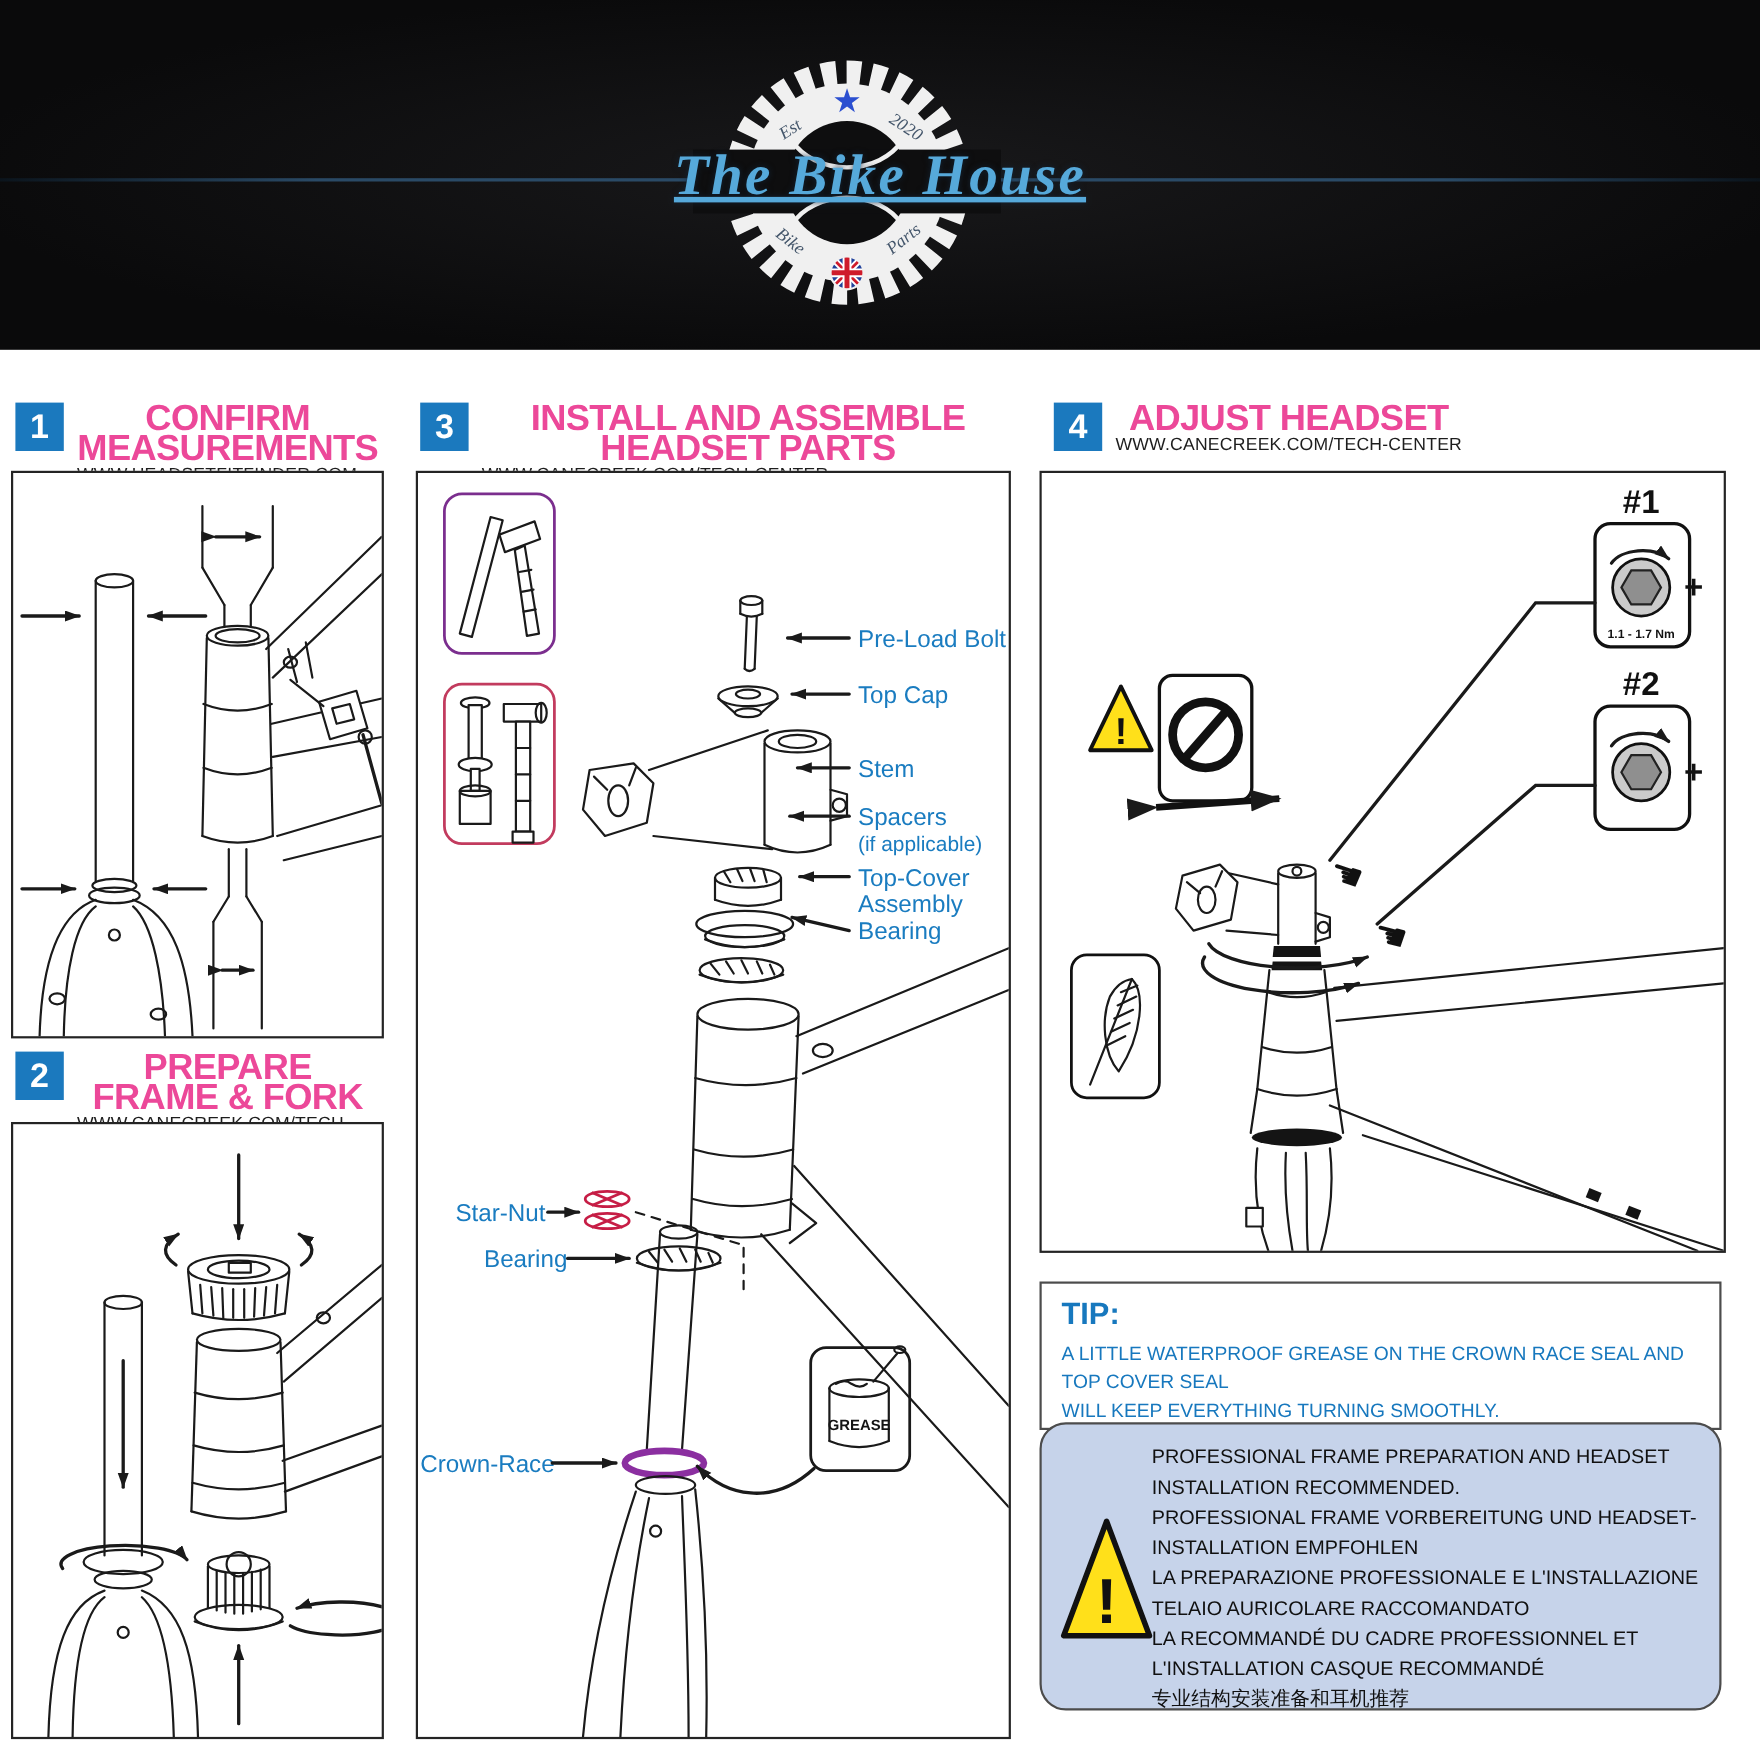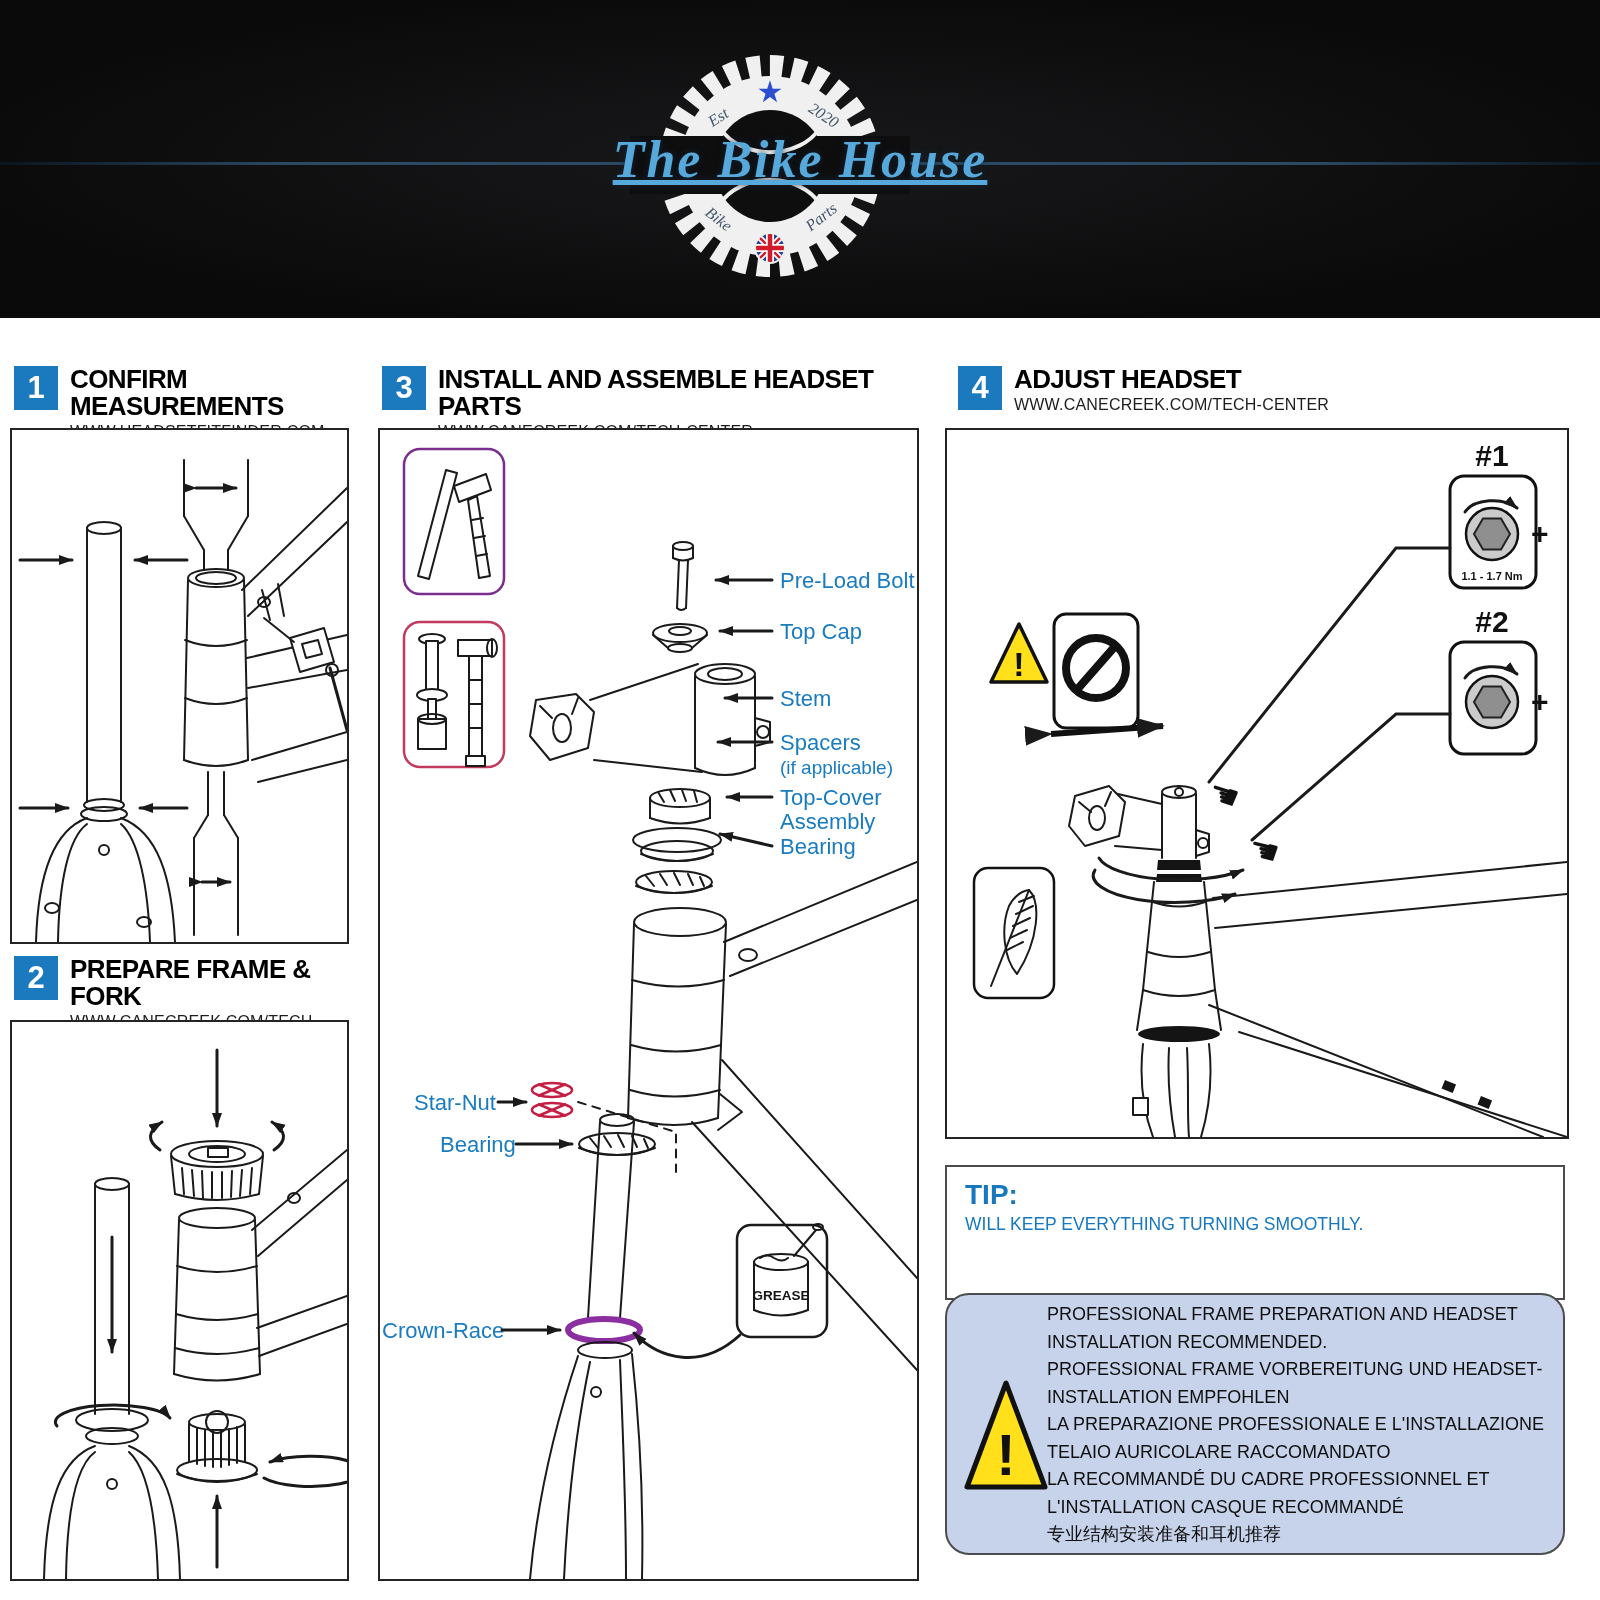--- a/index.html
+++ b/index.html
@@ -12,40 +12,40 @@
        background:linear-gradient(90deg,#0b141c,#2a4a66 18%,#2a4a66 82%,#0b141c);}
   #logo-svg{position:absolute;left:570px;top:8px;z-index:2;}
   #brand{position:absolute;left:0;top:130px;width:1600px;text-align:center;z-index:3;
        font-family:"Liberation Serif",serif;font-style:italic;font-weight:700;
        font-size:52px;color:#56a9da;letter-spacing:2px;text-shadow:0 0 6px rgba(20,40,60,.8);text-decoration:underline;}
   
   .sec-head{position:absolute;display:flex;gap:12px;align-items:flex-start;}
   .badge{width:44px;height:44px;background:#1b79be;color:#fff;flex:0 0 44px;
          display:flex;align-items:center;justify-content:center;
          font-weight:700;font-size:31px;}
-  .sec-title{font-weight:700;font-size:26px;color:#000000;letter-spacing:-0.6px;line-height:27px;}
+  .sec-title{font-weight:700;font-size:33px;color:#ec4899;letter-spacing:-0.6px;line-height:27px;text-align:center;}
   .sec-url{font-size:16px;color:#1d1d1d;letter-spacing:0.2px;margin-top:3px;}
   
   .panel-box{position:absolute;border:2px solid #242424;background:#fff;}
   .panel-box svg{display:block;}
   .ln{stroke:#1a1a1a;stroke-width:2;fill:none;stroke-linecap:round;stroke-linejoin:round;}
   .ln3{stroke:#1a1a1a;stroke-width:3;fill:none;stroke-linecap:round;}
   .fw{fill:#ffffff;stroke:#1a1a1a;stroke-width:2;stroke-linejoin:round;}
   .fb{fill:#141414;stroke:none;}
   .lbl{font-size:22px;fill:#1a7cc0;font-family:"Liberation Sans",sans-serif;}
   .lbl-sm{font-size:19px;fill:#1a7cc0;font-family:"Liberation Sans",sans-serif;}
   
   #tip-box{position:absolute;left:945px;top:1165px;width:620px;height:135px;
            border:2px solid #4c4c4c;background:#fff;box-sizing:border-box;padding:12px 18px;}
   #tip-title{font-weight:700;font-size:28px;color:#1778be;}
   .tip-line{font-size:17.5px;color:#1778be;line-height:26px;}
   
   #warn-box{position:absolute;left:945px;top:1293px;width:620px;height:262px;box-sizing:border-box;
             background:#c6d3ea;border:2px solid #4c4c4c;border-radius:24px;}
-  #warn-text{position:absolute;left:100px;top:6px;width:505px;}
+  #warn-text{position:absolute;left:100px;top:16px;width:505px;}
   .warn-line{font-size:18px;color:#101010;line-height:27.5px;}
   #warn-tri{position:absolute;left:14px;top:80px;}
 </style>
 </head>
 <body>
 
 <div id="page">
 
   <div id="hdr">
     <div id="hdr-line"></div>
@@ -525,20 +525,21 @@
         <line class="ln" x1="63" y1="508" x2="80" y2="500"></line>
         <line class="ln" x1="66" y1="496" x2="83" y2="488"></line>
         <line class="ln" x1="69" y1="484" x2="86" y2="476"></line>
         <line class="ln" x1="72" y1="472" x2="87" y2="466"></line>
       </g>
     </svg>
   </div>
 
   <div id="tip-box">
     <div id="tip-title">TIP:</div>
+    <div class="tip-line" style="margin-top:6px;">A LITTLE WATERPROOF GREASE ON THE CROWN RACE SEAL AND TOP COVER SEAL</div>
     <div class="tip-line">WILL KEEP EVERYTHING TURNING SMOOTHLY.</div>
   </div>
 
   <div id="warn-box">
     <svg id="warn-tri" width="90" height="120" viewBox="0 0 90 120">
       <polygon points="45,8 6,112 84,112" fill="#ffe01a" stroke="#111" stroke-width="5" stroke-linejoin="round"></polygon>
       <text x="45" y="100" text-anchor="middle" font-size="58" font-weight="700" fill="#111">!</text>
     </svg>
     <div id="warn-text">
       <div class="warn-line">PROFESSIONAL FRAME PREPARATION AND HEADSET</div>

